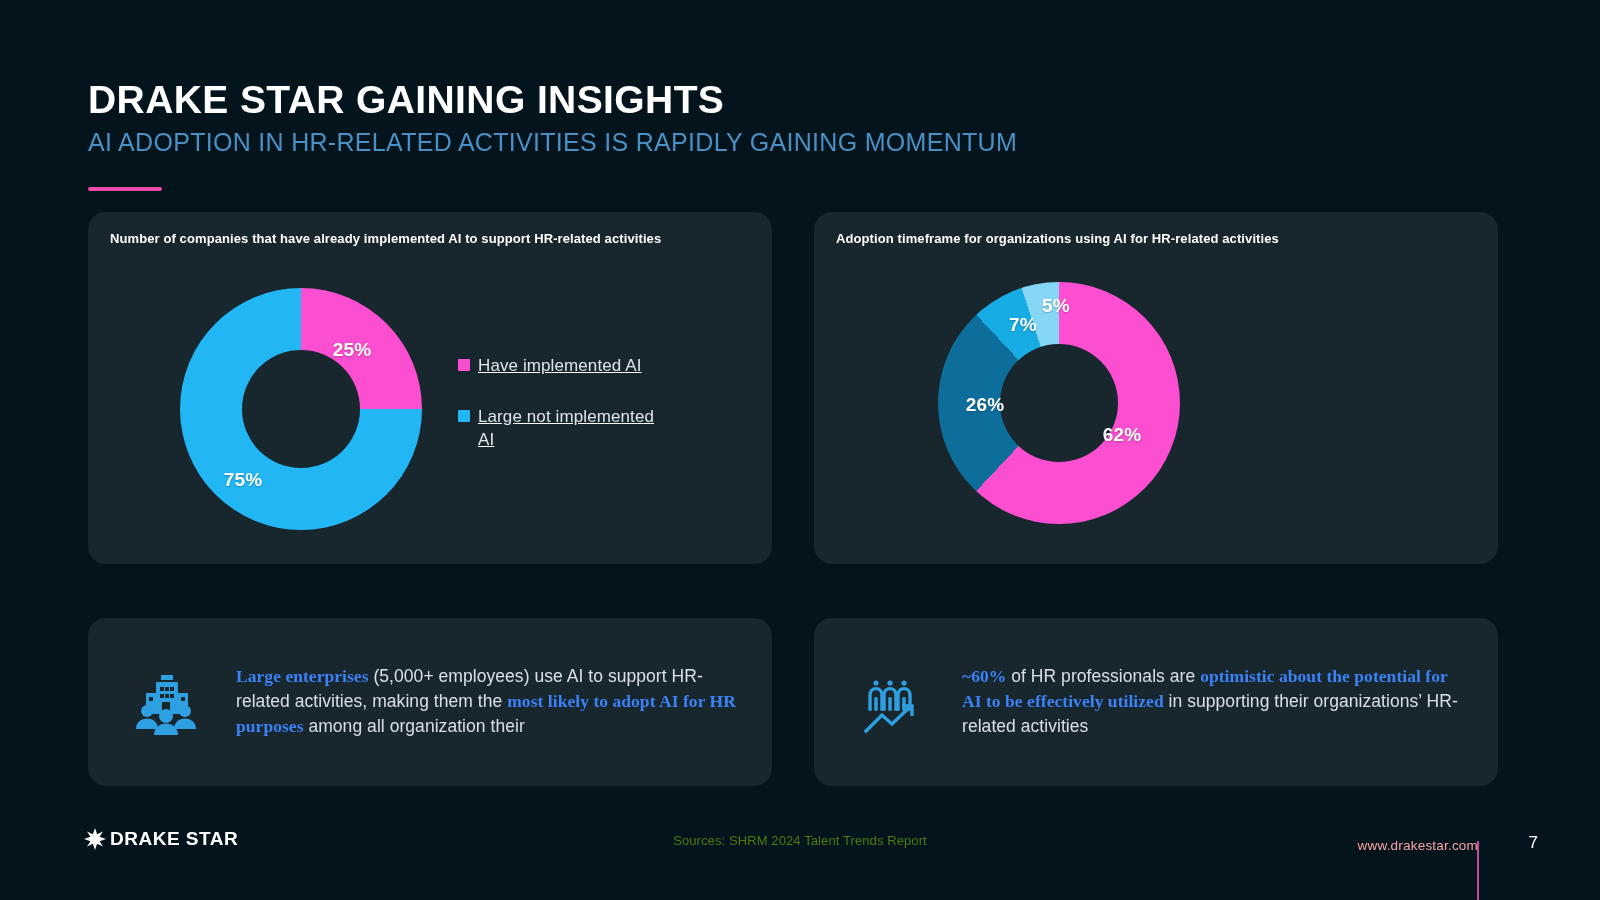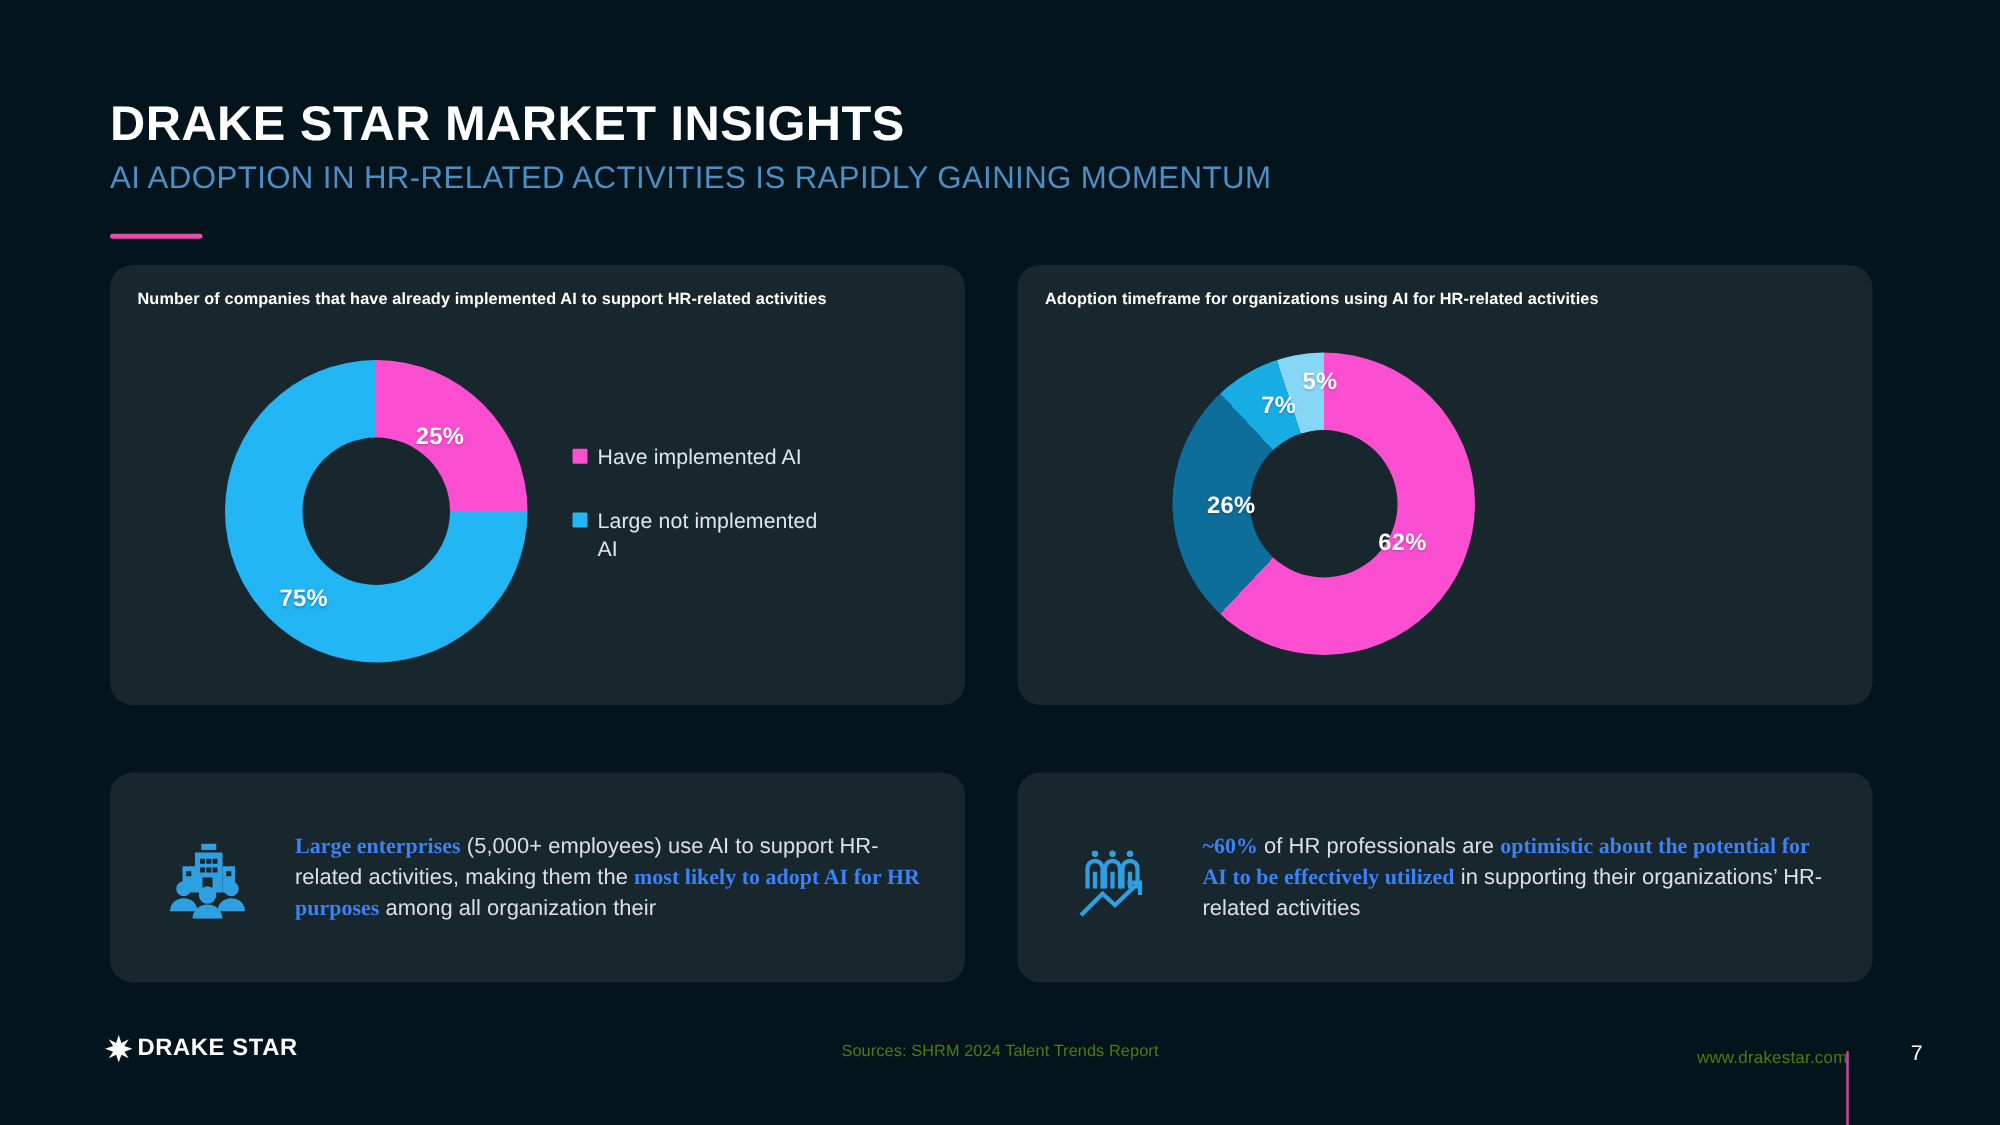--- a/index.html
+++ b/index.html
@@ -63,21 +63,21 @@
   .legend-row{ display:flex; align-items:flex-start; margin-bottom:12px; }
   .legend-row:last-child{ margin-bottom:0; }
   .legend-swatch{
     width:12px; height:12px; flex:0 0 12px; margin-top:5px; margin-right:8px;
     border-radius:1px;
   }
   .legend-label{
     font-size:17px; font-weight:400; color:#dfe6ea;
     line-height:1.36; letter-spacing:0.1px;
   }
-  #legend-left .legend-row{ margin-bottom:28px; }
+  #legend-left .legend-row{ margin-bottom:28px;text-decoration:underline; }
   #legend-left .legend-label{ max-width:186px; }
   #legend-right .legend-row{ margin-bottom:14px; }
 
   
   .note-icon{
     position:absolute; left:46px; top:50%; transform:translateY(-50%);
     width:64px; height:66px;
   }
   .note-text{
     position:absolute; left:148px; right:34px; top:50%;
@@ -95,38 +95,38 @@
   .footer-logo .star{ width:22px; height:22px; display:block; }
   .footer-logo .wordmark{
     font-size:19px; font-weight:700; letter-spacing:0.5px; color:#ffffff;
   }
   .footer-sources{
     position:absolute; left:0; right:0; top:833px; text-align:center;
     font-size:13px; color:#4d7c0f; font-weight:400; letter-spacing:0.1px;
   }
   .footer-url{
     position:absolute; right:122px; top:838px;
-    font-size:13.5px; color:#4d7c0f; letter-spacing:0.2px;
+    font-size:13.5px; color:#fca5a5; letter-spacing:0.2px;
   }
   .footer-divider{
     position:absolute; left:1477px; top:841px; width:1.6px; height:59px;
     background:#c44aa0;
   }
   .footer-page{
     position:absolute; right:62px; top:833px;
     font-size:17px; color:#ffffff; font-weight:400;
   }
 </style>
 </head>
 <body>
 
 <div class="slide">
 
   <div class="header">
-    <div class="title">DRAKE STAR MARKET INSIGHTS</div>
+    <div class="title">DRAKE STAR GAINING INSIGHTS</div>
     <div class="subtitle">AI ADOPTION IN HR-RELATED ACTIVITIES IS RAPIDLY GAINING MOMENTUM</div>
   </div>
   <div class="accent-bar"></div>
 
   <div class="card" id="card-chart-left">
     <div class="card-title">Number of companies that have already implemented AI to support HR-related activities</div>
     <div class="chart-area">
 
       <div class="donut-wrap" id="donut-left" style="left:92px; top:6px; width:242px; height:242px;">
         <div class="donut" id="donut-left-ring" style="inset: 0px; background: conic-gradient(rgb(251, 78, 208) 0deg, rgb(251, 78, 208) 90deg, rgb(34, 182, 245) 90deg, rgb(34, 182, 245) 360deg);"></div>

